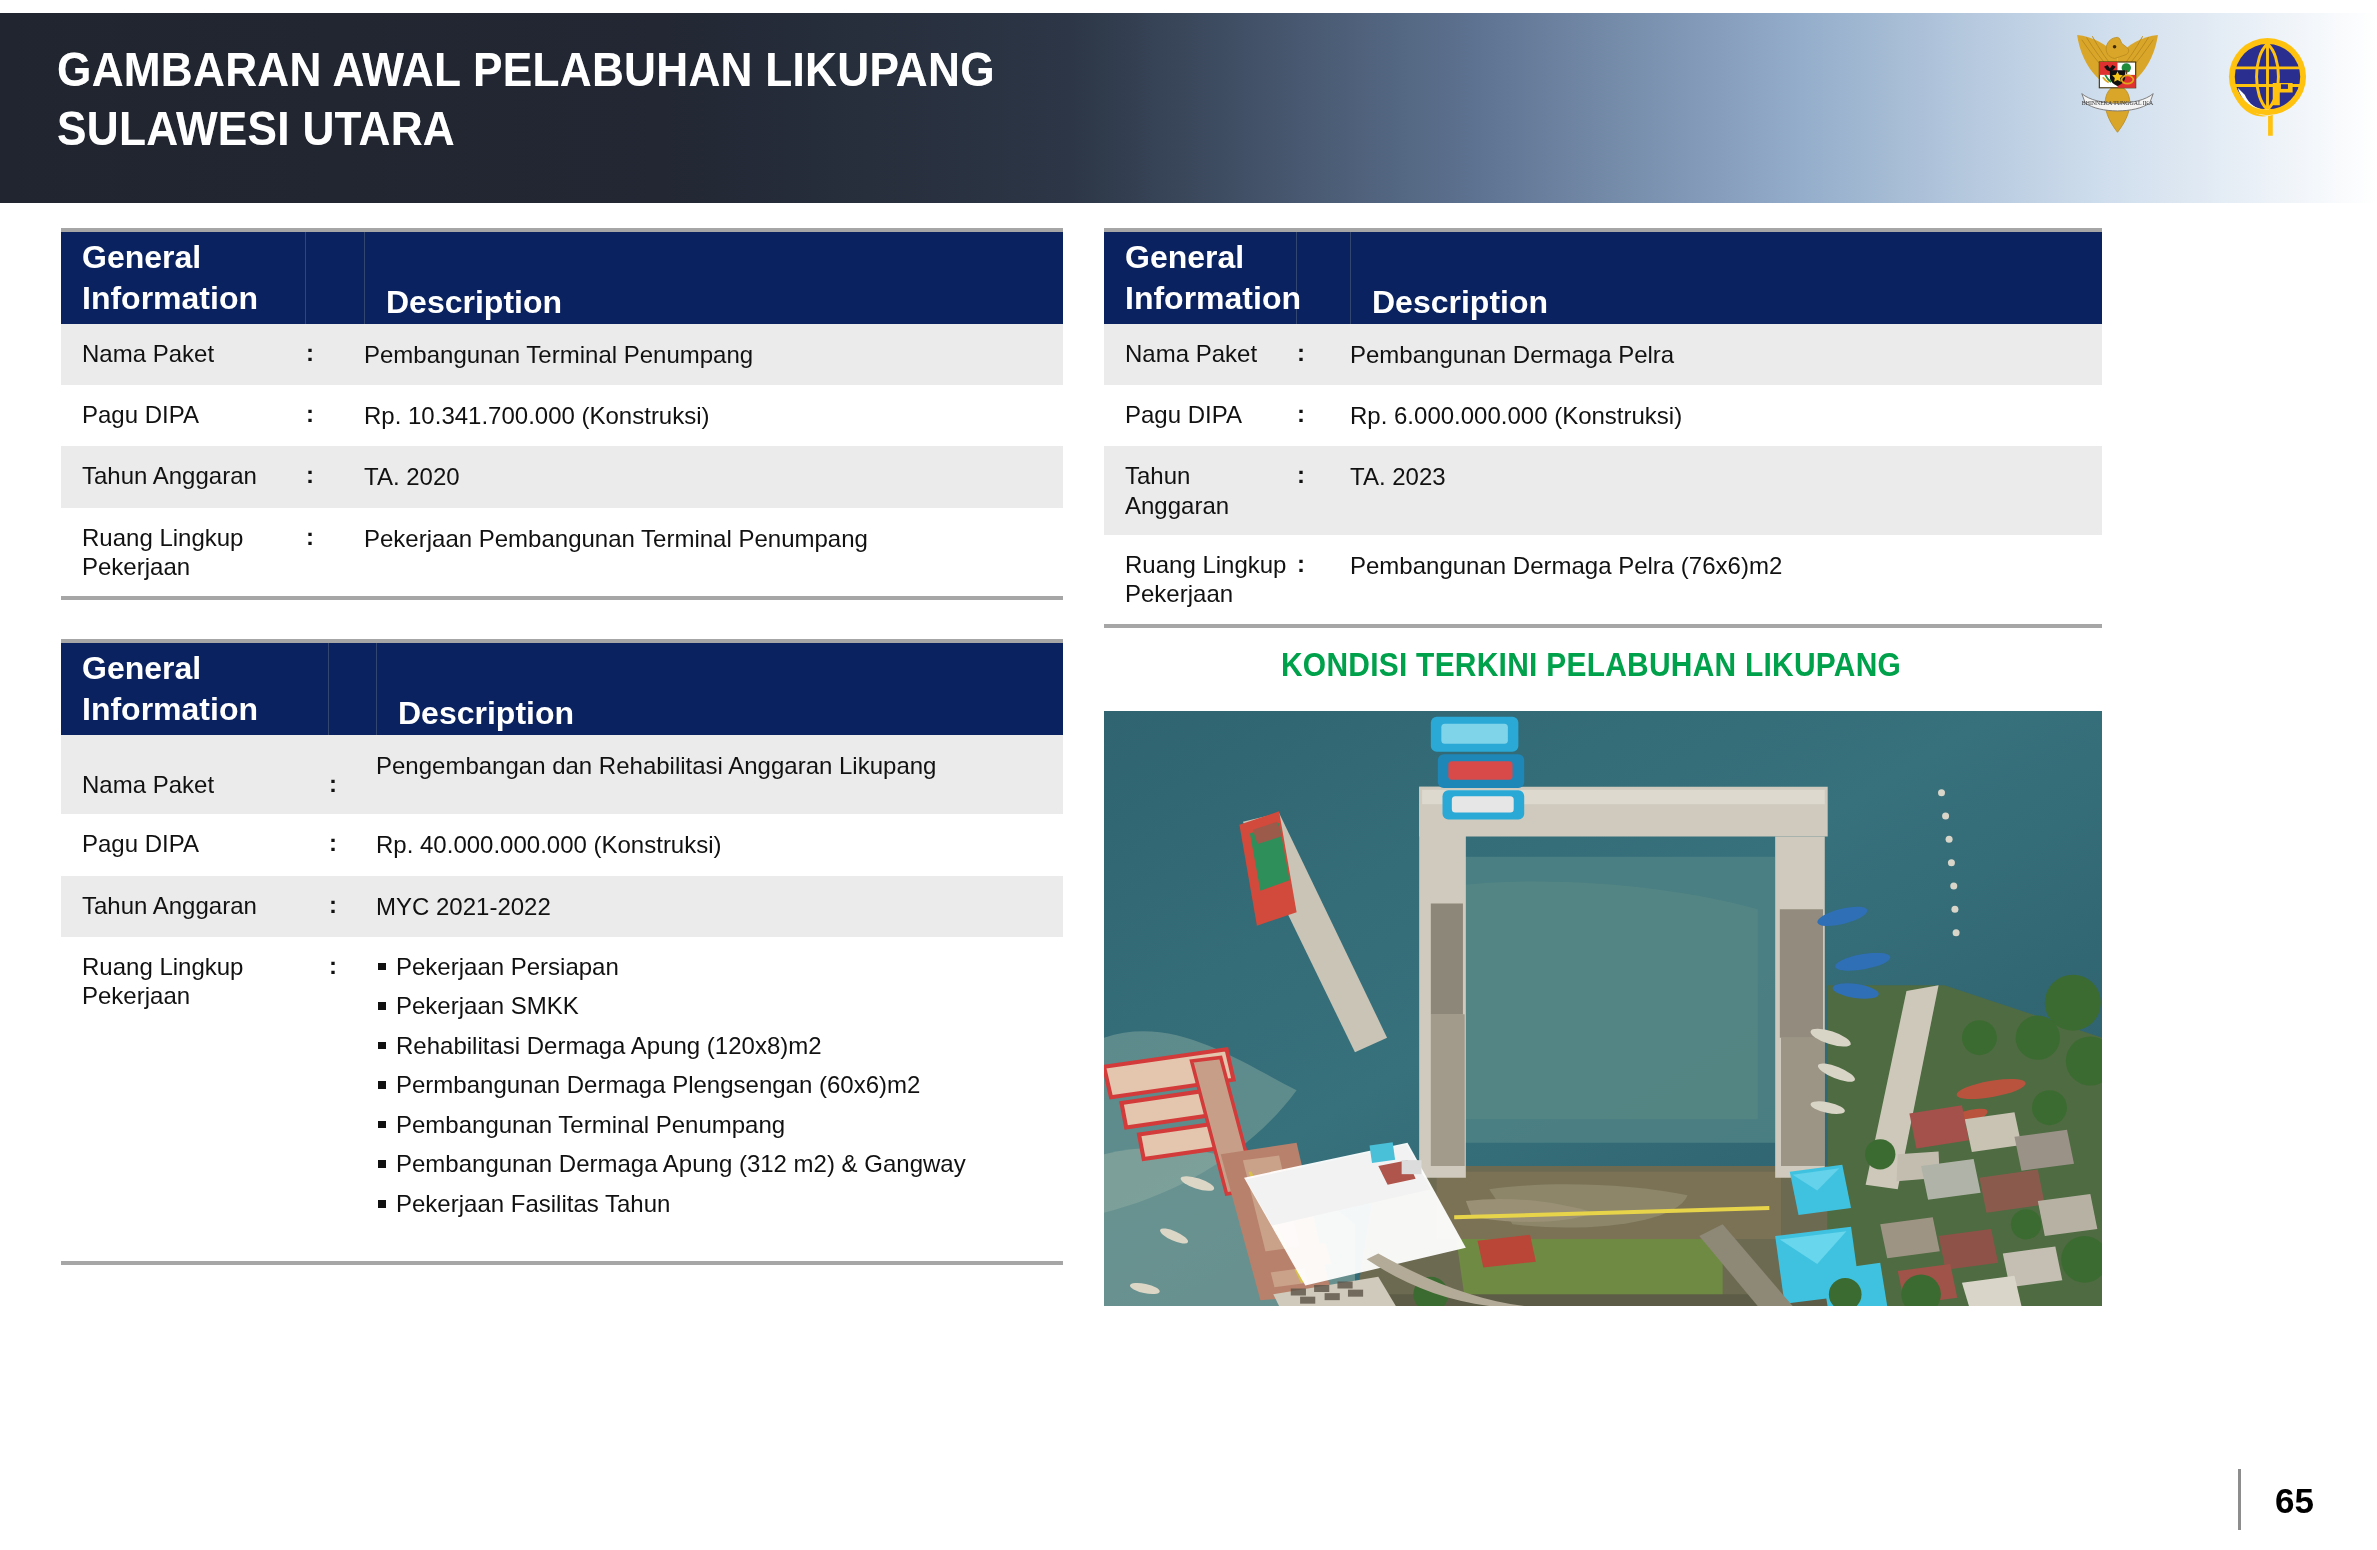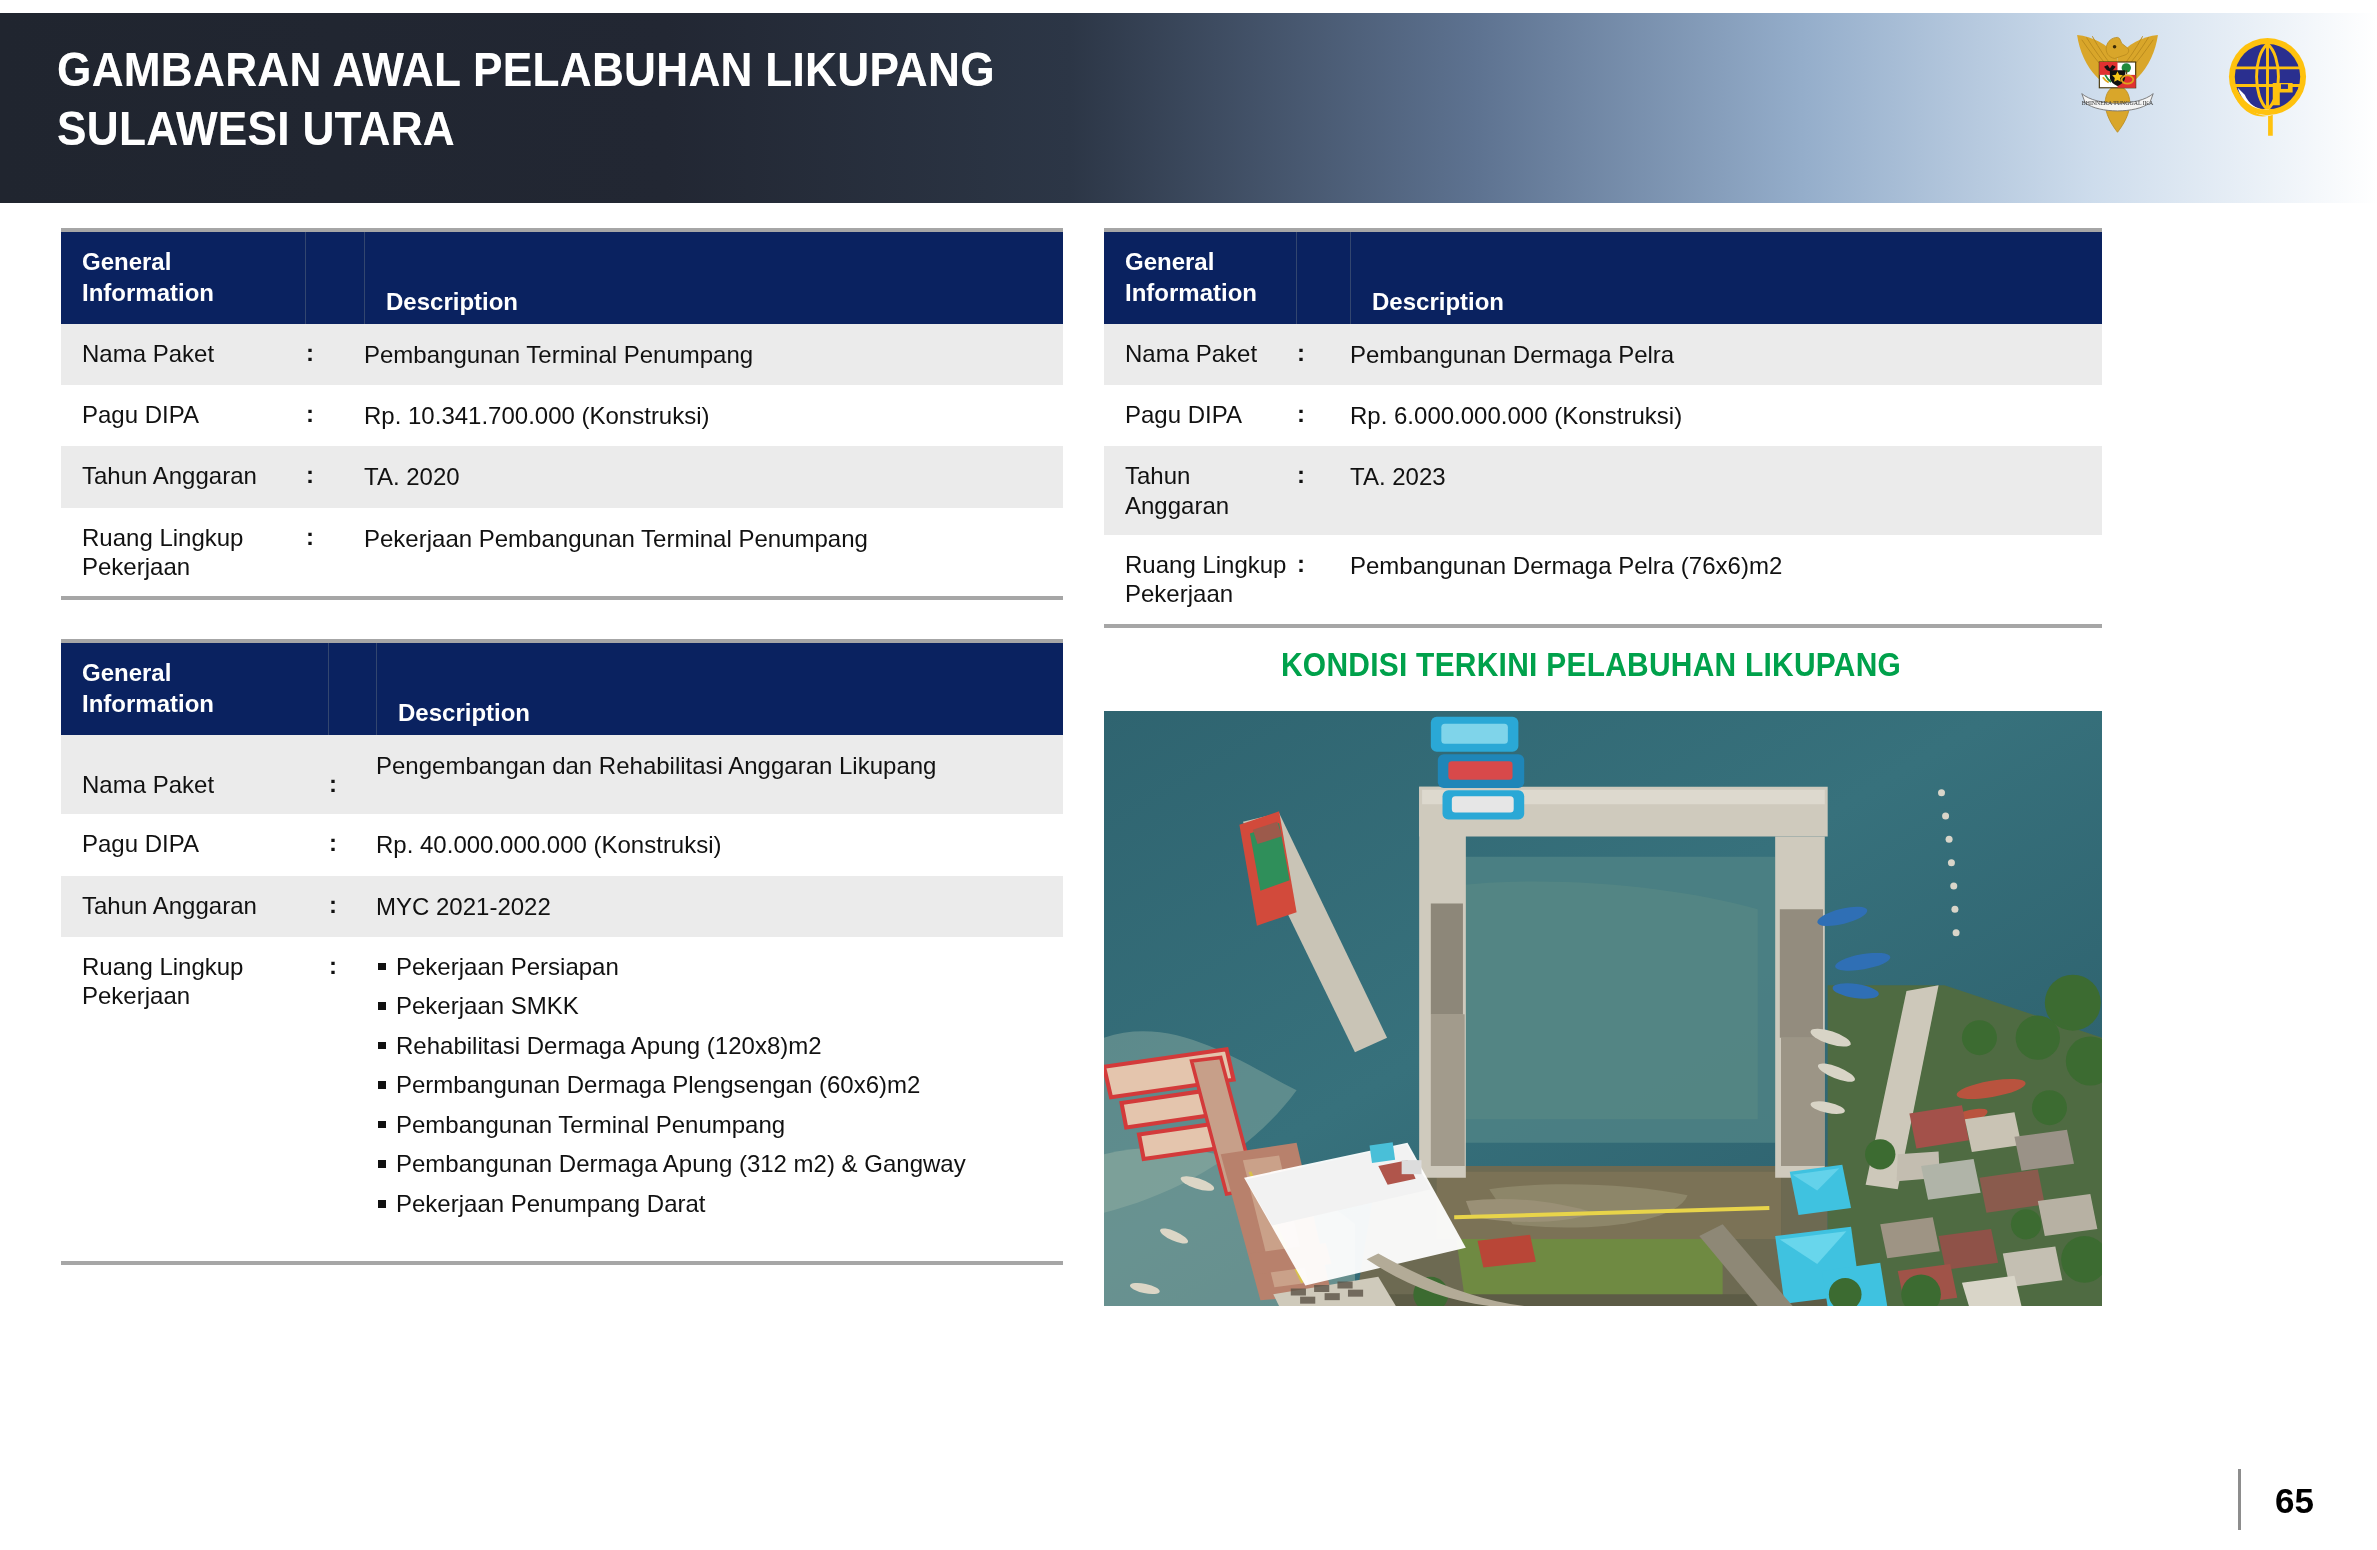--- a/index.html
+++ b/index.html
@@ -28,21 +28,21 @@
   .logos{
     position:absolute;right:54px;top:21px;
     display:flex;align-items:center;gap:33px;
   }
 
   
   .tbl{position:absolute;}
   .tbl .toprule{height:4.1px;background:#a6a6a6;width:100%;}
   .tbl .hdr{
     display:flex;background:#0a2260;color:#fff;
-    font-weight:bold;font-size:24px;
+    font-weight:bold;font-size:32px;
     height:92px;
   }
   .tbl .hdr .c1{
     display:flex;align-items:center;
     padding-left:21px;box-sizing:border-box;
     line-height:1.28;white-space:pre-line;
     border-right:1.2px solid #33466f;
   }
   .tbl .hdr .cgap{border-right:1.2px solid #33466f;}
   .tbl .hdr .c2{
@@ -273,21 +273,21 @@
 Pekerjaan</div>
     <div class="sep" style="width:47px;">:</div>
     <div class="v" style="padding-right:35px;">
       <ul class="bullets" id="scope-bullets">
           <li>Pekerjaan Persiapan</li>
           <li>Pekerjaan SMKK</li>
           <li>Rehabilitasi Dermaga Apung (120x8)m2</li>
           <li>Permbangunan Dermaga Plengsengan (60x6)m2</li>
           <li>Pembangunan Terminal Penumpang</li>
           <li>Pembangunan Dermaga Apung (312 m2)  &amp; Gangway</li>
-          <li>Pekerjaan Penumpang Darat</li>
+          <li>Pekerjaan Fasilitas Tahun</li>
         </ul>
     </div>
   </div>
   <div class="botrule"></div>
 </div>
 
 <div class="green-heading">KONDISI TERKINI PELABUHAN LIKUPANG</div>
 
 <div class="photo">
   <svg viewBox="0 0 1710 1020" preserveAspectRatio="none">

